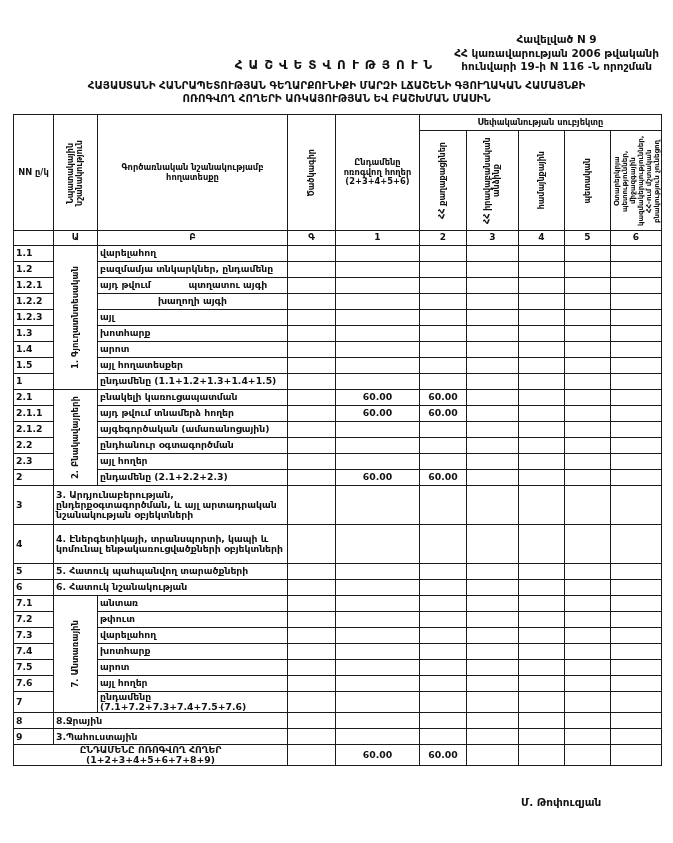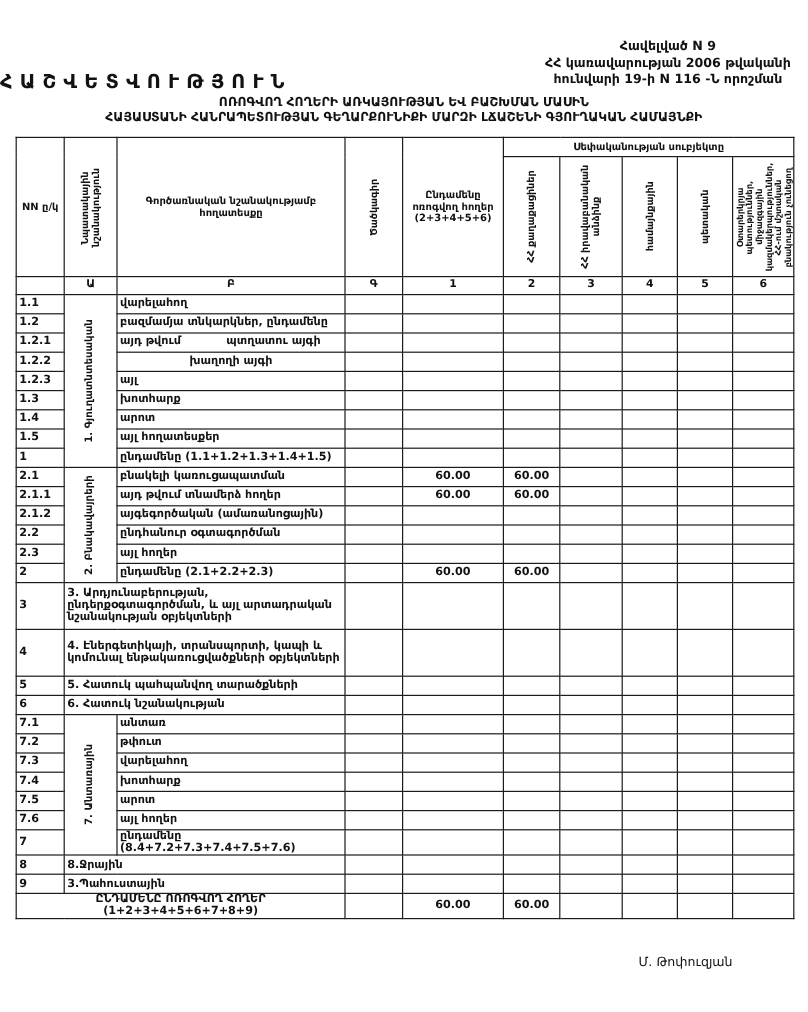--- a/index.html
+++ b/index.html
@@ -12,21 +12,21 @@
   .page { position:relative; width:673px; height:843px; background:#fff; overflow:hidden; }
 
   .appendix {
     position:absolute; top:8px; right:14px;
     text-align:center; font-weight:bold; font-size:10.5px; line-height:1.3;
     white-space:nowrap;
     margin-top:25px;
   }
   .doc-title {
     position:absolute; top:58px; left:0; width:100%;
-    text-align:left; font-weight:bold; font-size:16px; letter-spacing:6px;
+    text-align:center; font-weight:bold; font-size:12px; letter-spacing:6px;
   }
   .doc-subtitle {
     position:absolute; top:79px; left:0; width:100%;
     text-align:center; font-weight:bold; font-size:10.3px; line-height:1.3;
   }
 
   table.report {
     position:absolute; top:114px; left:13px;
     width:648px; border-collapse:collapse; table-layout:fixed;
   }
@@ -66,39 +66,39 @@
   td.grand { text-align:center; font-size:9.3px; }
   tr.head-owner th { height:15px; }
   tr.head-main th { height:99px; }
 
   .footer-block {
     position:absolute; left:56px; top:756px;
     font-weight:bold; font-size:10.5px; line-height:1.35;
   }
   .signature {
     position:absolute; left:521px; top:796px;
-    font-weight:normal; font-size:10.5px;margin-left:11px;
+    font-weight:bold; font-size:10.5px;
   }
 </style>
 </head>
 <body>
 
 <div class="page">
 
   <div class="appendix">
     <div>Հավելված N 9</div>
     <div>ՀՀ կառավարության 2006 թվականի</div>
     <div>հունվարի 19-ի  N 116 -Ն  որոշման</div>
   </div>
 
   <div class="doc-title">ՀԱՇՎԵՏՎՈՒԹՅՈՒՆ</div>
 
   <div class="doc-subtitle">
+    <div>ՀԱՅԱՍՏԱՆԻ ՀԱՆՐԱՊԵՏՈՒԹՅԱՆ ԳԵՂԱՐՔՈՒՆԻՔԻ ՄԱՐԶԻ ԼՃԱՇԵՆԻ ԳՅՈՒՂԱԿԱՆ ՀԱՄԱՅՆՔԻ</div>
     <div>ՈՌՈԳՎՈՂ ՀՈՂԵՐԻ ԱՌԿԱՅՈՒԹՅԱՆ ԵՎ ԲԱՇԽՄԱՆ ՄԱՍԻՆ</div>
-    <div>ՀԱՅԱՍՏԱՆԻ ՀԱՆՐԱՊԵՏՈՒԹՅԱՆ ԳԵՂԱՐՔՈՒՆԻՔԻ ՄԱՐԶԻ ԼՃԱՇԵՆԻ ԳՅՈՒՂԱԿԱՆ ՀԱՄԱՅՆՔԻ</div>
   </div>
 
   <table class="report">
     <colgroup>
       <col style="width:40px">
         <col style="width:44px">
         <col style="width:190px">
         <col style="width:48px">
       <col style="width:84px">
         <col style="width:47px">
@@ -435,21 +435,21 @@
           <td></td>
           <td class="val"></td>
           <td class="val"></td>
           <td class="val"></td>
           <td class="val"></td>
           <td class="val"></td>
           <td class="val"></td>
         </tr>
         <tr>
           <td class="nn">7</td>
-          <td class="lbl">ընդամենը (8.4+7.2+7.3+7.4+7.5+7.6)</td>
+          <td class="lbl">ընդամենը (7.1+7.2+7.3+7.4+7.5+7.6)</td>
           <td></td>
           <td class="val"></td>
           <td class="val"></td>
           <td class="val"></td>
           <td class="val"></td>
           <td class="val"></td>
           <td class="val"></td>
         </tr>
         <tr>
           <td class="nn">8</td>

